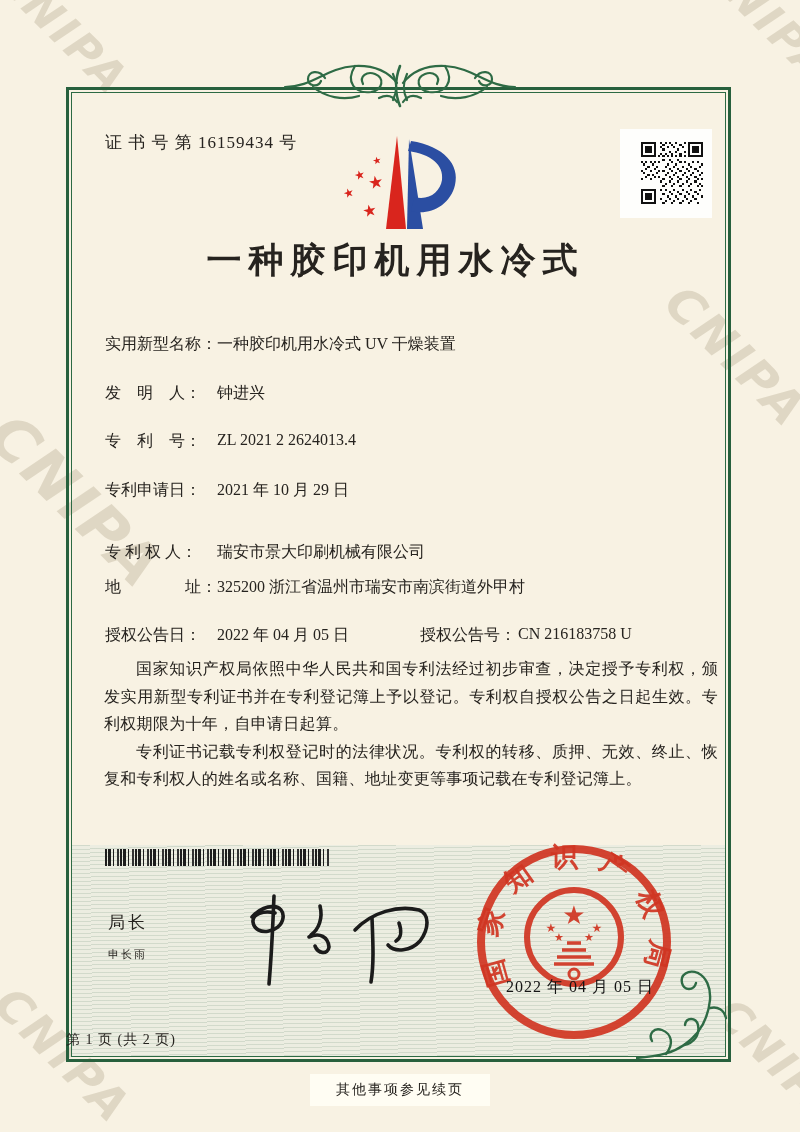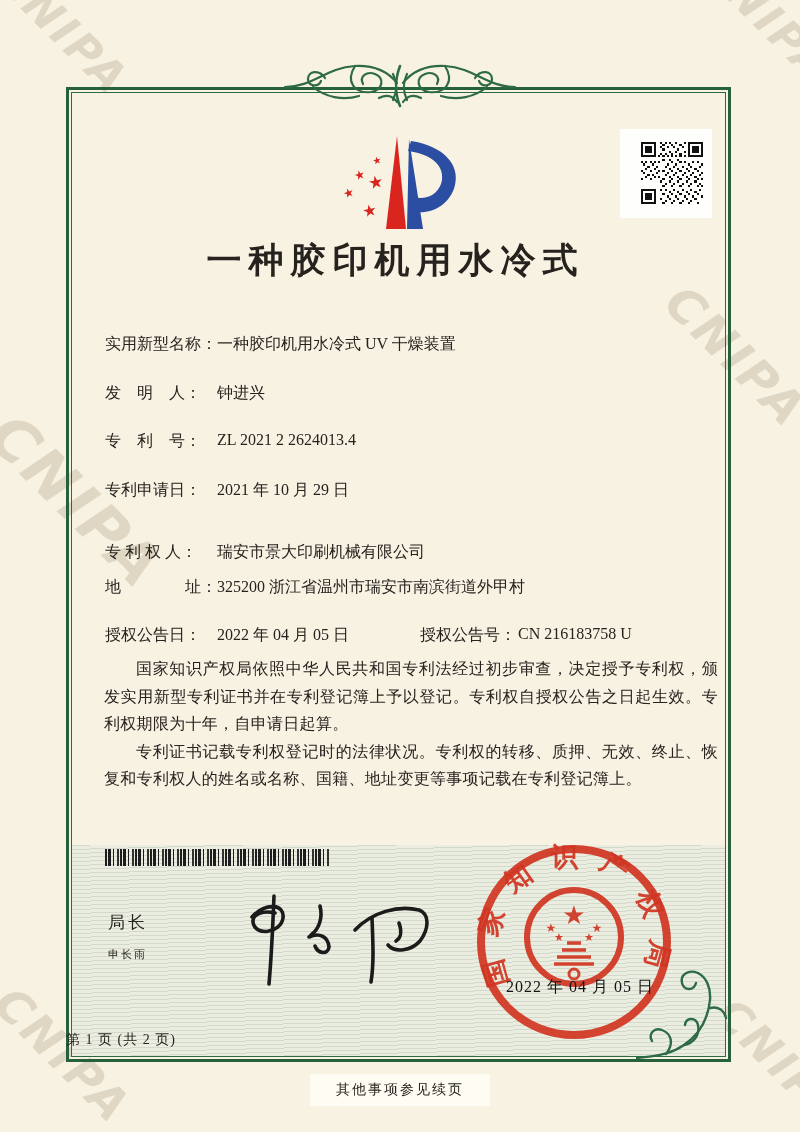--- a/index.html
+++ b/index.html
@@ -77,20 +77,21 @@
   <svg class="orn-corner" viewBox="0 0 102 100">
     <g stroke="#2e6b45" fill="none" stroke-width="2.4" stroke-linecap="round">
       <path d="M0,92 C26,90 38,86 48,79 C64,68 72,54 74,34 C75,21 70,11 62,7"></path>
       <path d="M62,7 C52,3 44,9 46,17 C48,25 58,25 60,17"></path>
       <path d="M48,79 C58,77 64,69 62,59 C60,51 50,51 49,59"></path>
       <path d="M30,88 C38,78 36,68 26,64 C18,61 12,68 16,75"></path>
       <path d="M74,42 C82,40 88,44 90,52"></path>
     </g>
   </svg>
 
+  <div class="certno">证 书 号 第 16159434 号</div>
 
   <div class="qr-patch"></div>
   <svg class="qr" viewBox="0 0 29 29" shape-rendering="crispEdges">
     <g fill="#111">
       <path fill-rule="evenodd" d="M0 0h7v7H0zM1 1v5h5V1zM2 2h3v3H2z"></path>
       <path fill-rule="evenodd" d="M22 0h7v7h-7zM23 1v5h5V1zM24 2h3v3h-3z"></path>
       <path fill-rule="evenodd" d="M0 22h7v7H0zM1 23v5h5v-5zM2 24h3v3H2z"></path>
       <path d="M9 0h1v1H9zM11 0h1v1h-1zM13 0h1v1h-1zM16 0h1v1h-1zM20 0h1v1h-1zM10 1h1v1h-1zM14 1h1v1h-1zM18 1h1v1h-1zM9 2h1v1H9zM12 2h1v1h-1zM15 2h1v1h-1zM19 2h1v1h-1zM10 3h1v1h-1zM17 3h1v1h-1zM13 4h1v1h-1zM16 4h1v1h-1zM20 4h1v1h-1zM9 5h1v1H9zM11 5h1v1h-1zM14 5h1v1h-1zM18 5h1v1h-1zM8 6h1v1H8zM10 6h1v1h-1zM12 6h1v1h-1zM14 6h1v1h-1zM16 6h1v1h-1zM18 6h1v1h-1zM20 6h1v1h-1zM10 8h1v1h-1zM13 8h1v1h-1zM17 8h1v1h-1zM0 9h1v1H0zM2 9h1v1H2zM4 9h1v1H4zM6 9h1v1H6zM8 9h1v1H8zM14 9h1v1h-1zM18 9h1v1h-1zM20 9h1v1h-1zM24 9h1v1h-1zM26 9h1v1h-1zM1 10h1v1H1zM5 10h1v1H5zM12 10h1v1h-1zM16 10h1v1h-1zM22 10h1v1h-1zM28 10h1v1h-1zM3 11h1v1H3zM7 11h1v1H7zM11 11h1v1h-1zM15 11h1v1h-1zM19 11h1v1h-1zM23 11h1v1h-1zM27 11h1v1h-1zM2 12h1v1H2zM6 12h1v1H6zM13 12h1v1h-1zM17 12h1v1h-1zM21 12h1v1h-1zM25 12h1v1h-1zM0 13h1v1H0zM4 13h1v1H4zM8 13h1v1H8zM10 13h1v1h-1zM14 13h1v1h-1zM18 13h1v1h-1zM22 13h1v1h-1zM26 13h1v1h-1zM1 14h1v1H1zM7 14h1v1H7zM12 14h1v1h-1zM16 14h1v1h-1zM20 14h1v1h-1zM24 14h1v1h-1zM28 14h1v1h-1zM3 15h1v1H3zM5 15h1v1H5zM11 15h1v1h-1zM15 15h1v1h-1zM19 15h1v1h-1zM23 15h1v1h-1zM27 15h1v1h-1zM2 16h1v1H2zM6 16h1v1H6zM8 16h1v1H8zM13 16h1v1h-1zM17 16h1v1h-1zM21 16h1v1h-1zM25 16h1v1h-1zM0 17h1v1H0zM4 17h1v1H4zM10 17h1v1h-1zM14 17h1v1h-1zM18 17h1v1h-1zM22 17h1v1h-1zM26 17h1v1h-1zM28 17h1v1h-1zM9 18h1v1H9zM13 18h1v1h-1zM17 18h1v1h-1zM21 18h1v1h-1zM25 18h1v1h-1zM11 19h1v1h-1zM15 19h1v1h-1zM19 19h1v1h-1zM23 19h1v1h-1zM27 19h1v1h-1zM10 20h1v1h-1zM14 20h1v1h-1zM18 20h1v1h-1zM22 20h1v1h-1zM26 20h1v1h-1zM28 20h1v1h-1zM9 22h1v1H9zM11 22h1v1h-1zM15 22h1v1h-1zM19 22h1v1h-1zM23 22h1v1h-1zM27 22h1v1h-1zM13 23h1v1h-1zM17 23h1v1h-1zM21 23h1v1h-1zM25 23h1v1h-1zM10 24h1v1h-1zM14 24h1v1h-1zM18 24h1v1h-1zM22 24h1v1h-1zM26 24h1v1h-1zM12 25h1v1h-1zM16 25h1v1h-1zM20 25h1v1h-1zM24 25h1v1h-1zM28 25h1v1h-1zM9 26h1v1H9zM13 26h1v1h-1zM17 26h1v1h-1zM21 26h1v1h-1zM25 26h1v1h-1zM11 27h1v1h-1zM15 27h1v1h-1zM19 27h1v1h-1zM23 27h1v1h-1zM10 28h1v1h-1zM14 28h1v1h-1zM18 28h1v1h-1zM22 28h1v1h-1zM26 28h1v1h-1z"></path>
     </g>
   </svg>

